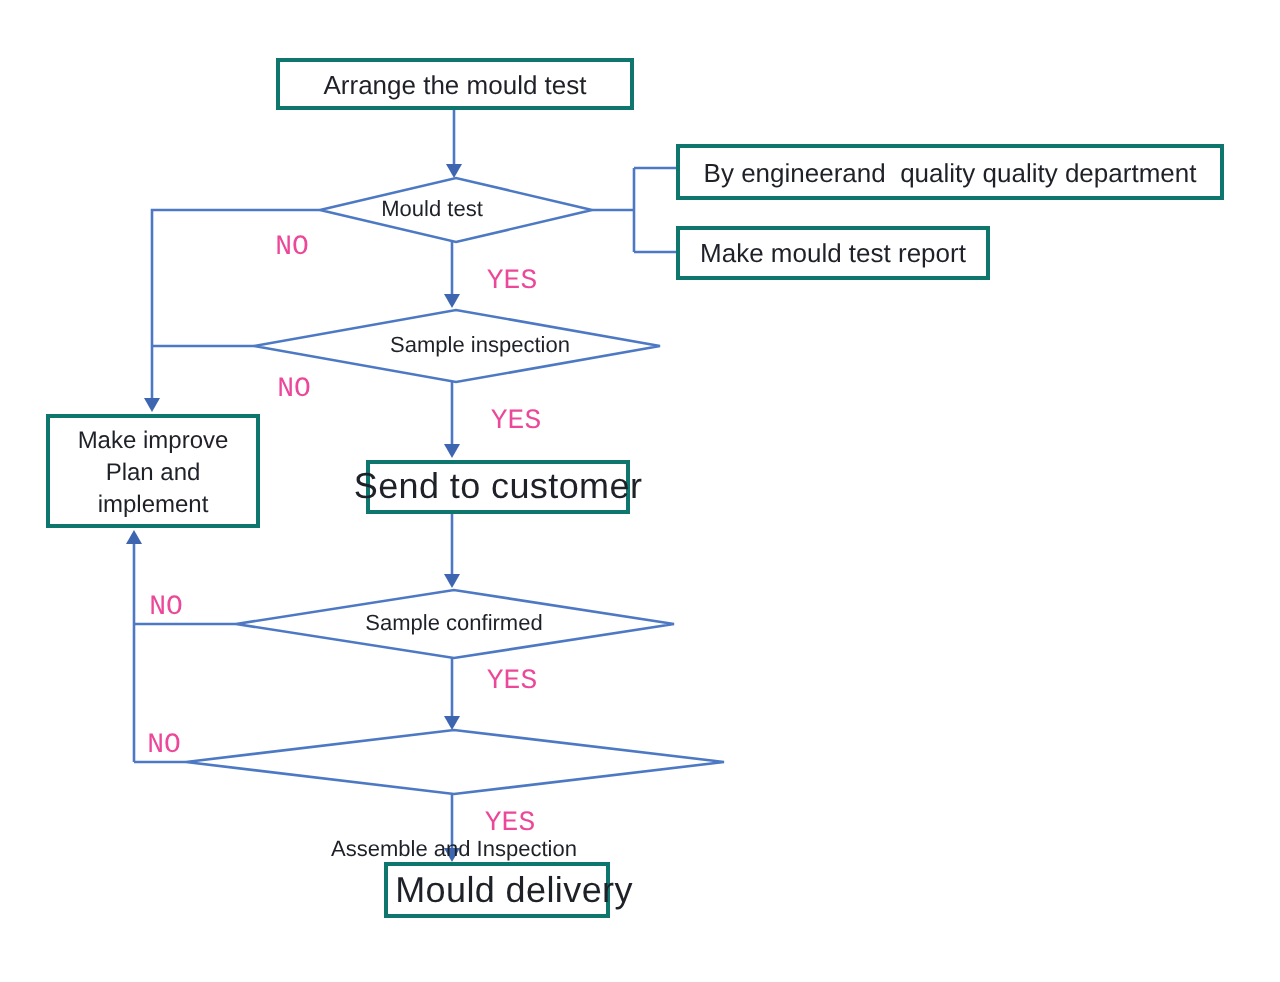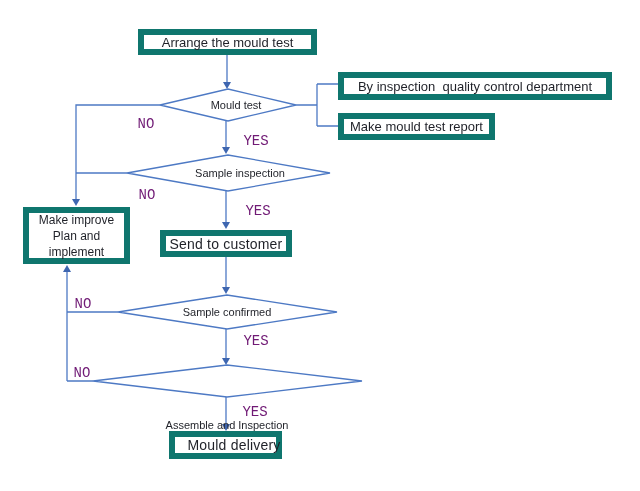--- a/index.html
+++ b/index.html
@@ -8,49 +8,49 @@
     width:640px;height:491px;
     background:#ffffff;
     font-family:"Liberation Sans", sans-serif;
     overflow:hidden;
   }
   .layer{position:absolute;left:0;top:0;}
   
   .node{
     position:absolute;
     box-sizing:border-box;
-    border:6px solid #0f766e;
+    border:2px solid #0f766e;
     background:#ffffff;
     display:flex;
     align-items:center;
     justify-content:center;
     text-align:center;
     color:#1f2128;
     white-space:pre;
   }
   .f13{font-size:13px;}
-  .f15{font-size:14px;letter-spacing:.2px;}
+  .f15{font-size:18px;letter-spacing:.2px;margin-left:23px;}
   .f12{font-size:12px;}
   .multi{flex-direction:column;line-height:16px;}
   
   .dlabel{
     position:absolute;
     transform:translate(-50%,-50%);
     font-size:11px;
     color:#1f2128;
     white-space:pre;
     text-align:center;
   }
   
   .elabel{
     position:absolute;
     transform:translate(-50%,-50%);
     font-family:"Liberation Mono", monospace;
     font-size:14px;
-    color:#701a75;
+    color:#ec4899;
     white-space:pre;
   }
   svg .shape{fill:#ffffff;stroke:#4d79c4;stroke-width:1.3;}
   svg .edge{fill:none;stroke:#4d79c4;stroke-width:1.3;}
   svg .head{fill:#3e66b0;stroke:none;}
 </style>
 </head>
 <body>
 
 <div class="canvas">
@@ -81,42 +81,42 @@
     <polygon class="shape" points="127,173 228,155 330,173 228,191"></polygon>
     <polygon class="shape" points="118,312 227,295 337,312 227,329"></polygon>
     <polygon class="shape" points="93,381 227,365 362,381 227,397"></polygon>
   </svg>
 
   <div class="node f13" style="left:138px;top:29px;width:179px;height:26px;">
     <span>Arrange the mould test</span>
   </div>
 
   <div class="node f13" style="left:338px;top:72px;width:274px;height:28px;">
-    <span>By inspection  quality control department</span>
+    <span>By engineerand  quality quality department</span>
   </div>
 
   <div class="node f13" style="left:338px;top:113px;width:157px;height:27px;">
     <span>Make mould test report</span>
   </div>
 
   <div class="node f12 multi" style="left:23px;top:207px;width:107px;height:57px;">
     <span>Make improve</span>
     <span>Plan and</span>
     <span>implement</span>
   </div>
 
   <div class="node f15" style="left:160px;top:230px;width:132px;height:27px;">
     <span>Send to customer</span>
   </div>
 
   <div class="node f15" style="left:169px;top:431px;width:113px;height:28px;padding-left:17px;">
     <span>Mould delivery</span>
   </div>
 
-  <div class="dlabel" style="left:236px;top:105px;">Mould test</div>
+  <div class="dlabel" style="left:216px;top:105px;">Mould test</div>
   <div class="dlabel" style="left:240px;top:173px;">Sample inspection</div>
   <div class="dlabel" style="left:227px;top:312px;">Sample confirmed</div>
   <div class="dlabel" style="left:227px;top:381px;margin-top:44px;">Assemble and Inspection</div>
 
   <div class="elabel" style="left:146px;top:124px;">NO</div>
   <div class="elabel" style="left:256px;top:141px;">YES</div>
   <div class="elabel" style="left:147px;top:195px;">NO</div>
   <div class="elabel" style="left:258px;top:211px;">YES</div>
   <div class="elabel" style="left:83px;top:304px;">NO</div>
   <div class="elabel" style="left:256px;top:341px;">YES</div>

